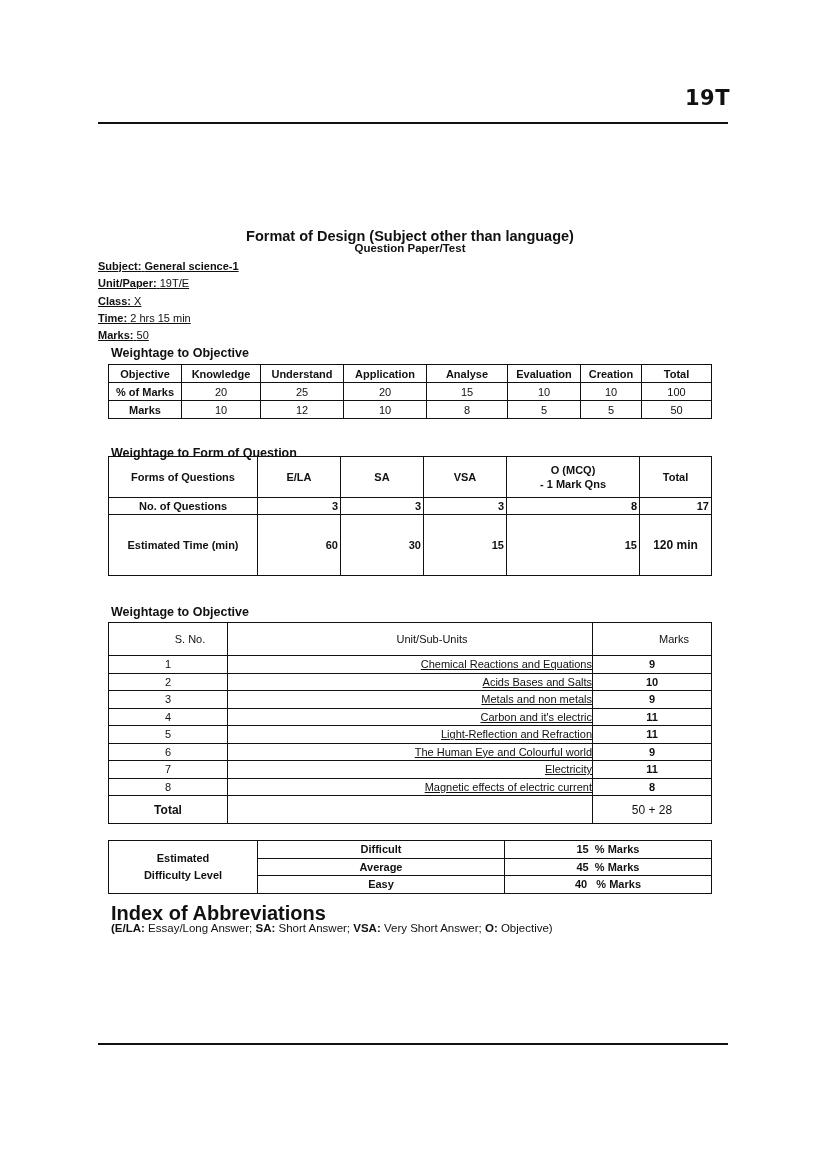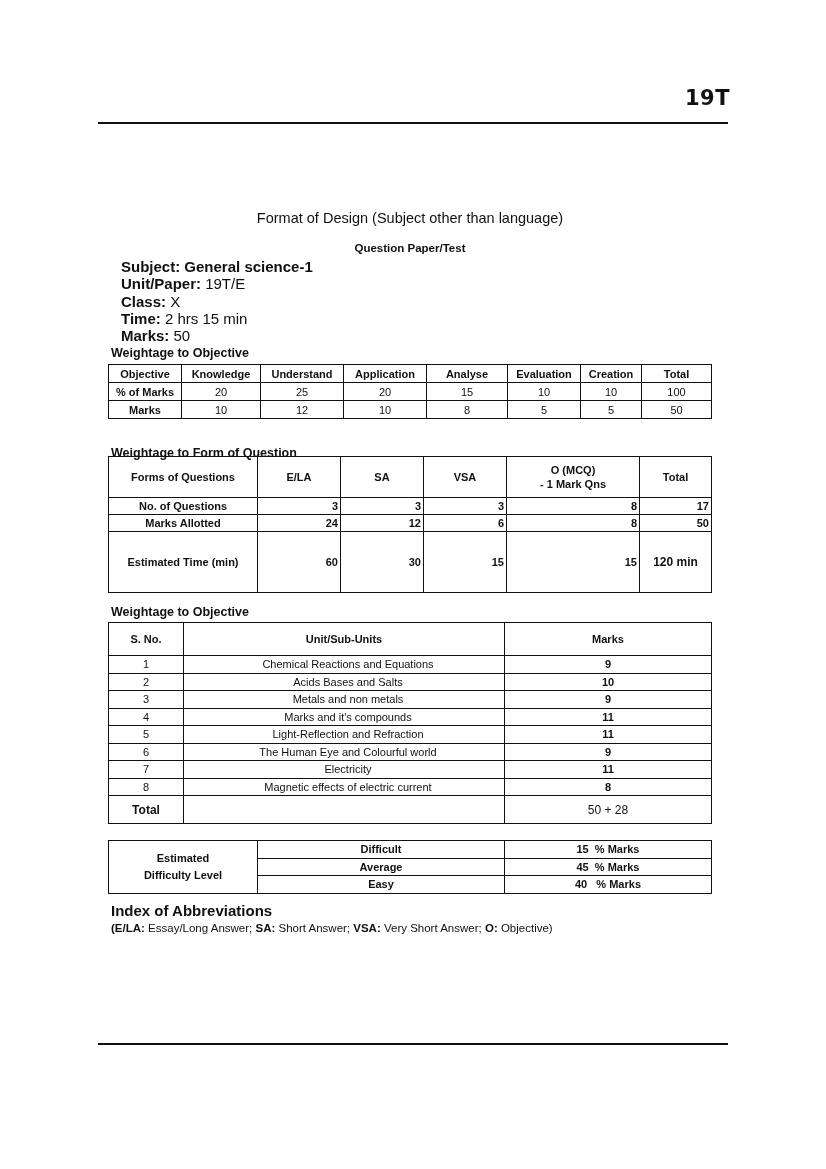--- a/index.html
+++ b/index.html
@@ -3,26 +3,26 @@
 <meta charset="utf-8">
 <style>
   html, body { margin: 0; padding: 0; background: #ffffff; }
   body { width: 826px; height: 1169px; position: relative; overflow: hidden;
          font-family: "Liberation Sans", sans-serif; color: #111; }
   .page-code { position: absolute; top: 86px; right: 96px; font-size: 21px; font-weight: bold;
                font-family: "DejaVu Sans", sans-serif; letter-spacing: 0.5px; }
   .rule-top { position: absolute; left: 98px; top: 122px; width: 630px; height: 2px; background: #111; }
   .rule-bottom { position: absolute; left: 98px; top: 1043px; width: 630px; height: 2px; background: #111; }
 
-  .title { position: absolute; top: 210px; left: 0; width: 820px; text-align: center;
-           font-size: 14.5px; font-weight: normal; }
+  .title { position: absolute; top: 228px; left: 0; width: 820px; text-align: center;
+           font-size: 14.5px; font-weight: bold; }
   .subtitle { position: absolute; top: 242px; left: 0; width: 820px; text-align: center;
               font-size: 11.5px; font-weight: bold; }
 
-  .meta { position: absolute; left: 121px; top: 258px; font-size: 15px; line-height: 17.3px; }
+  .meta { position: absolute; left: 98px; top: 258px; font-size: 11px; line-height: 17.3px; text-decoration: underline; }
   .meta b { font-weight: bold; }
 
   .section-title { position: absolute; left: 111px; font-size: 12.5px; font-weight: bold; }
 
   table { border-collapse: collapse; position: absolute; font-size: 11px; }
   td { border: 1px solid #111; text-align: center; padding: 0; }
 
   
   #t-objective { left: 108px; top: 364px; width: 604px; }
   #t-objective td { height: 17px; }
@@ -33,33 +33,33 @@
   #t-forms { left: 108px; top: 456px; width: 604px; }
   #t-forms td { font-weight: bold; }
   #t-forms td.num { text-align: right; padding-right: 2px; }
   #t-forms tr.head td { height: 40px; font-weight: bold; }
   #t-forms tr.small td { height: 16px; }
   #t-forms tr.big td { height: 60px; }
   #t-forms td.first { }
 
   
   #t-units { left: 108px; top: 622px; width: 604px; }
-  #t-units tr.head td { height: 32px; font-weight: bold; }
+  #t-units tr.head td { height: 32px; font-weight: normal; padding-left: 44px; }
   #t-units tr.row td { height: 16.5px; }
-  #t-units td.unit { text-align: center; padding-left: 8px; }
+  #t-units td.unit { text-align: right; padding-left: 8px; text-decoration: underline; }
   #t-units td.marks { font-weight: bold; }
   #t-units tr.total td { height: 27px; }
   #t-units tr.total td.label { font-weight: bold; font-size: 12px; }
 
   
   #t-diff { left: 108px; top: 840px; width: 604px; }
   #t-diff td { height: 16.5px; font-weight: bold; }
   #t-diff td.label { line-height: 17px; }
 
-  .abbr-title { position: absolute; left: 111px; top: 902px; font-size: 15px; font-weight: bold; }
+  .abbr-title { position: absolute; left: 111px; top: 902px; font-size: 20px; font-weight: bold; }
   .abbr-text { position: absolute; left: 111px; top: 922px; font-size: 11.5px; }
   .abbr-text b { font-weight: bold; }
 </style>
 </head>
 <body>
 
 <div class="page-code">19T</div>
 <div class="rule-top"></div>
 
 <div class="title">Format of Design (Subject other than language)</div>
@@ -124,28 +124,20 @@
     <td>Total</td>
   </tr>
   <tr class="small">
     <td class="first">No. of Questions</td>
     <td class="num">3</td>
     <td class="num">3</td>
     <td class="num">3</td>
     <td class="num">8</td>
     <td class="num">17</td>
   </tr>
-  <tr class="small">
-    <td class="first">Marks Allotted</td>
-    <td class="num">24</td>
-    <td class="num">12</td>
-    <td class="num">6</td>
-    <td class="num">8</td>
-    <td class="num">50</td>
-  </tr>
   <tr class="big">
     <td class="first">Estimated Time (min)</td>
     <td class="num">60</td>
     <td class="num">30</td>
     <td class="num">15</td>
     <td class="num">15</td>
     <td style="font-size:12px;">120 min</td>
   </tr>
 </tbody>
   </table>
@@ -168,21 +160,21 @@
     <td class="unit">Acids Bases and Salts</td>
     <td class="marks">10</td>
   </tr>
   <tr class="row">
     <td>3</td>
     <td class="unit">Metals and non metals</td>
     <td class="marks">9</td>
   </tr>
   <tr class="row">
     <td>4</td>
-    <td class="unit">Marks and it's compounds</td>
+    <td class="unit">Carbon and it's electric</td>
     <td class="marks">11</td>
   </tr>
   <tr class="row">
     <td>5</td>
     <td class="unit">Light-Reflection and Refraction</td>
     <td class="marks">11</td>
   </tr>
   <tr class="row">
     <td>6</td>
     <td class="unit">The Human Eye and Colourful world</td>

